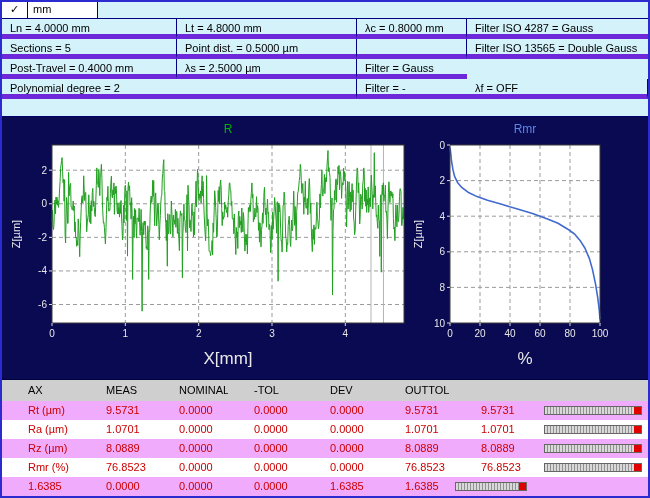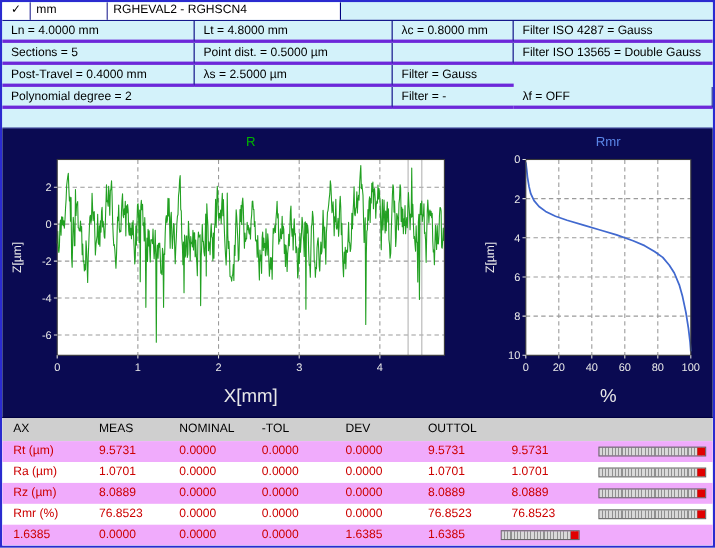--- a/index.html
+++ b/index.html
@@ -9,52 +9,51 @@
 
   
   .param-panel{height:115px;flex:none;background:#d3f2fa;border-bottom:1px solid #000070}
   .toolbar-row{display:flex;height:17px;border-bottom:1px solid #000080}
   .tb-box{background:#fff;border-right:1px solid #000080;font-size:11px;line-height:15px;padding:0 5px;color:#000;white-space:nowrap}
   .tb-check{width:26px;text-align:center;padding:0}
   .tb-unit{width:70px}
   .tb-title{width:212px}
   .tb-fill{flex:1}
   .param-grid{display:grid;grid-template-columns:175px 180px 110px 1fr}
-  .pcell{height:20px;border-right:1px solid #000080;border-bottom:3px solid #6d28d9;font-size:11px;line-height:19px;padding-left:8px;color:#000;white-space:nowrap;overflow:hidden}
+  .pcell{height:20px;border-right:1px solid #000080;border-bottom:5px solid #6d28d9;font-size:11px;line-height:19px;padding-left:8px;color:#000;white-space:nowrap;overflow:hidden}
   .pcell.last{border-right:none}
   .pcell.span2{grid-column:1/3}
 
   
   .chart-area{position:relative;height:263px;flex:none;background:#0a0a52;border-bottom:1px solid #000040}
   .chart{position:absolute;top:2px}
   .ctitle{font-size:12px;text-align:center;height:20px;line-height:20px}
   .xlab{font-size:17px;color:#e8e8e8;text-align:center;height:14px;line-height:12px}
   .ylab{position:absolute;font-size:11px;color:#e8e8e8;white-space:nowrap;transform:rotate(-90deg)}
 
   
   .results{flex:1;background:#fff;font-size:11px}
   .thead,.trow{display:grid;grid-template-columns:78px 73px 75px 76px 75px 76px 78px 1fr}
   .thead{height:21px;line-height:21px;background:#cfcfcf;color:#000}
   .trow{height:19px;line-height:19px;color:#cc0000}
   .trow.cyan{background:#f0abfc}
-  .hc,.tc{padding-left:10px;white-space:nowrap;overflow:hidden}
+  .hc,.tc{padding-left:26px;white-space:nowrap;overflow:hidden}
   .barc{padding:0 6px 0 0;display:flex;justify-content:flex-end;align-items:center}
   .tolbar{width:98px;height:9px;border:1px solid #666;background:repeating-linear-gradient(90deg,#d9d9d9 0 2px,#909090 2px 3px);position:relative}
   .tolbar .marker{position:absolute;right:0;top:0;width:7px;height:100%;background:#e00000}
 </style>
 </head>
 <body>
 
 <div class="window">
 
   <div class="param-panel">
     <div class="toolbar-row">
       <div class="tb-box tb-check">✓</div>
       <div class="tb-box tb-unit">mm</div>
-      <div class="tb-box tb-title">RGHEVAL2  -  RGHSCN4</div>
       <div class="tb-fill"></div>
     </div>
     <div class="param-grid">
       <div class="pcell">Ln = 4.0000 mm</div>
       <div class="pcell">Lt = 4.8000 mm</div>
       <div class="pcell">λc = 0.8000 mm</div>
       <div class="pcell last">Filter ISO 4287 = Gauss</div>
 
       <div class="pcell">Sections = 5</div>
       <div class="pcell">Point dist. = 0.5000 µm</div>
@@ -106,21 +105,21 @@
           <line x1="43" y1="98.35849056603773" x2="46" y2="98.35849056603773" stroke="#dcdcdc"></line>
           <text x="41" y="101.85849056603773" text-anchor="end" fill="#e8e8e8" font-size="10px">-2</text>
           <line x1="43" y1="131.9433962264151" x2="46" y2="131.9433962264151" stroke="#dcdcdc"></line>
           <text x="41" y="135.4433962264151" text-anchor="end" fill="#e8e8e8" font-size="10px">-4</text>
           <line x1="43" y1="165.52830188679246" x2="46" y2="165.52830188679246" stroke="#dcdcdc"></line>
           <text x="41" y="169.02830188679246" text-anchor="end" fill="#e8e8e8" font-size="10px">-6</text>
         </svg>
       <div class="xlab" style="margin-left:36px">X[mm]</div>
       <div class="ylab" style="left:-4px;top:109px">Z[µm]</div>
     </div>
-    <div class="chart" style="left:436px;width:204px">
+    <div class="chart" style="left:408px;width:204px">
       <div class="ctitle" id="title-rmr" style="margin-left: 26px; color: rgb(91, 134, 232);">Rmr</div>
       <svg id="svg-rmr" width="204" height="210">
           <rect x="40" y="6" width="150" height="178" fill="#ffffff"></rect>
           <line x1="70" y1="6" x2="70" y2="184" stroke="#9b9b9b" stroke-dasharray="4 3" stroke-width="1"></line>
           <line x1="100" y1="6" x2="100" y2="184" stroke="#9b9b9b" stroke-dasharray="4 3" stroke-width="1"></line>
           <line x1="130" y1="6" x2="130" y2="184" stroke="#9b9b9b" stroke-dasharray="4 3" stroke-width="1"></line>
           <line x1="160" y1="6" x2="160" y2="184" stroke="#9b9b9b" stroke-dasharray="4 3" stroke-width="1"></line>
           <line x1="40" y1="41.6" x2="190" y2="41.6" stroke="#9b9b9b" stroke-dasharray="4 3" stroke-width="1"></line>
           <line x1="40" y1="77.2" x2="190" y2="77.2" stroke="#9b9b9b" stroke-dasharray="4 3" stroke-width="1"></line>
           <line x1="40" y1="112.8" x2="190" y2="112.8" stroke="#9b9b9b" stroke-dasharray="4 3" stroke-width="1"></line>

